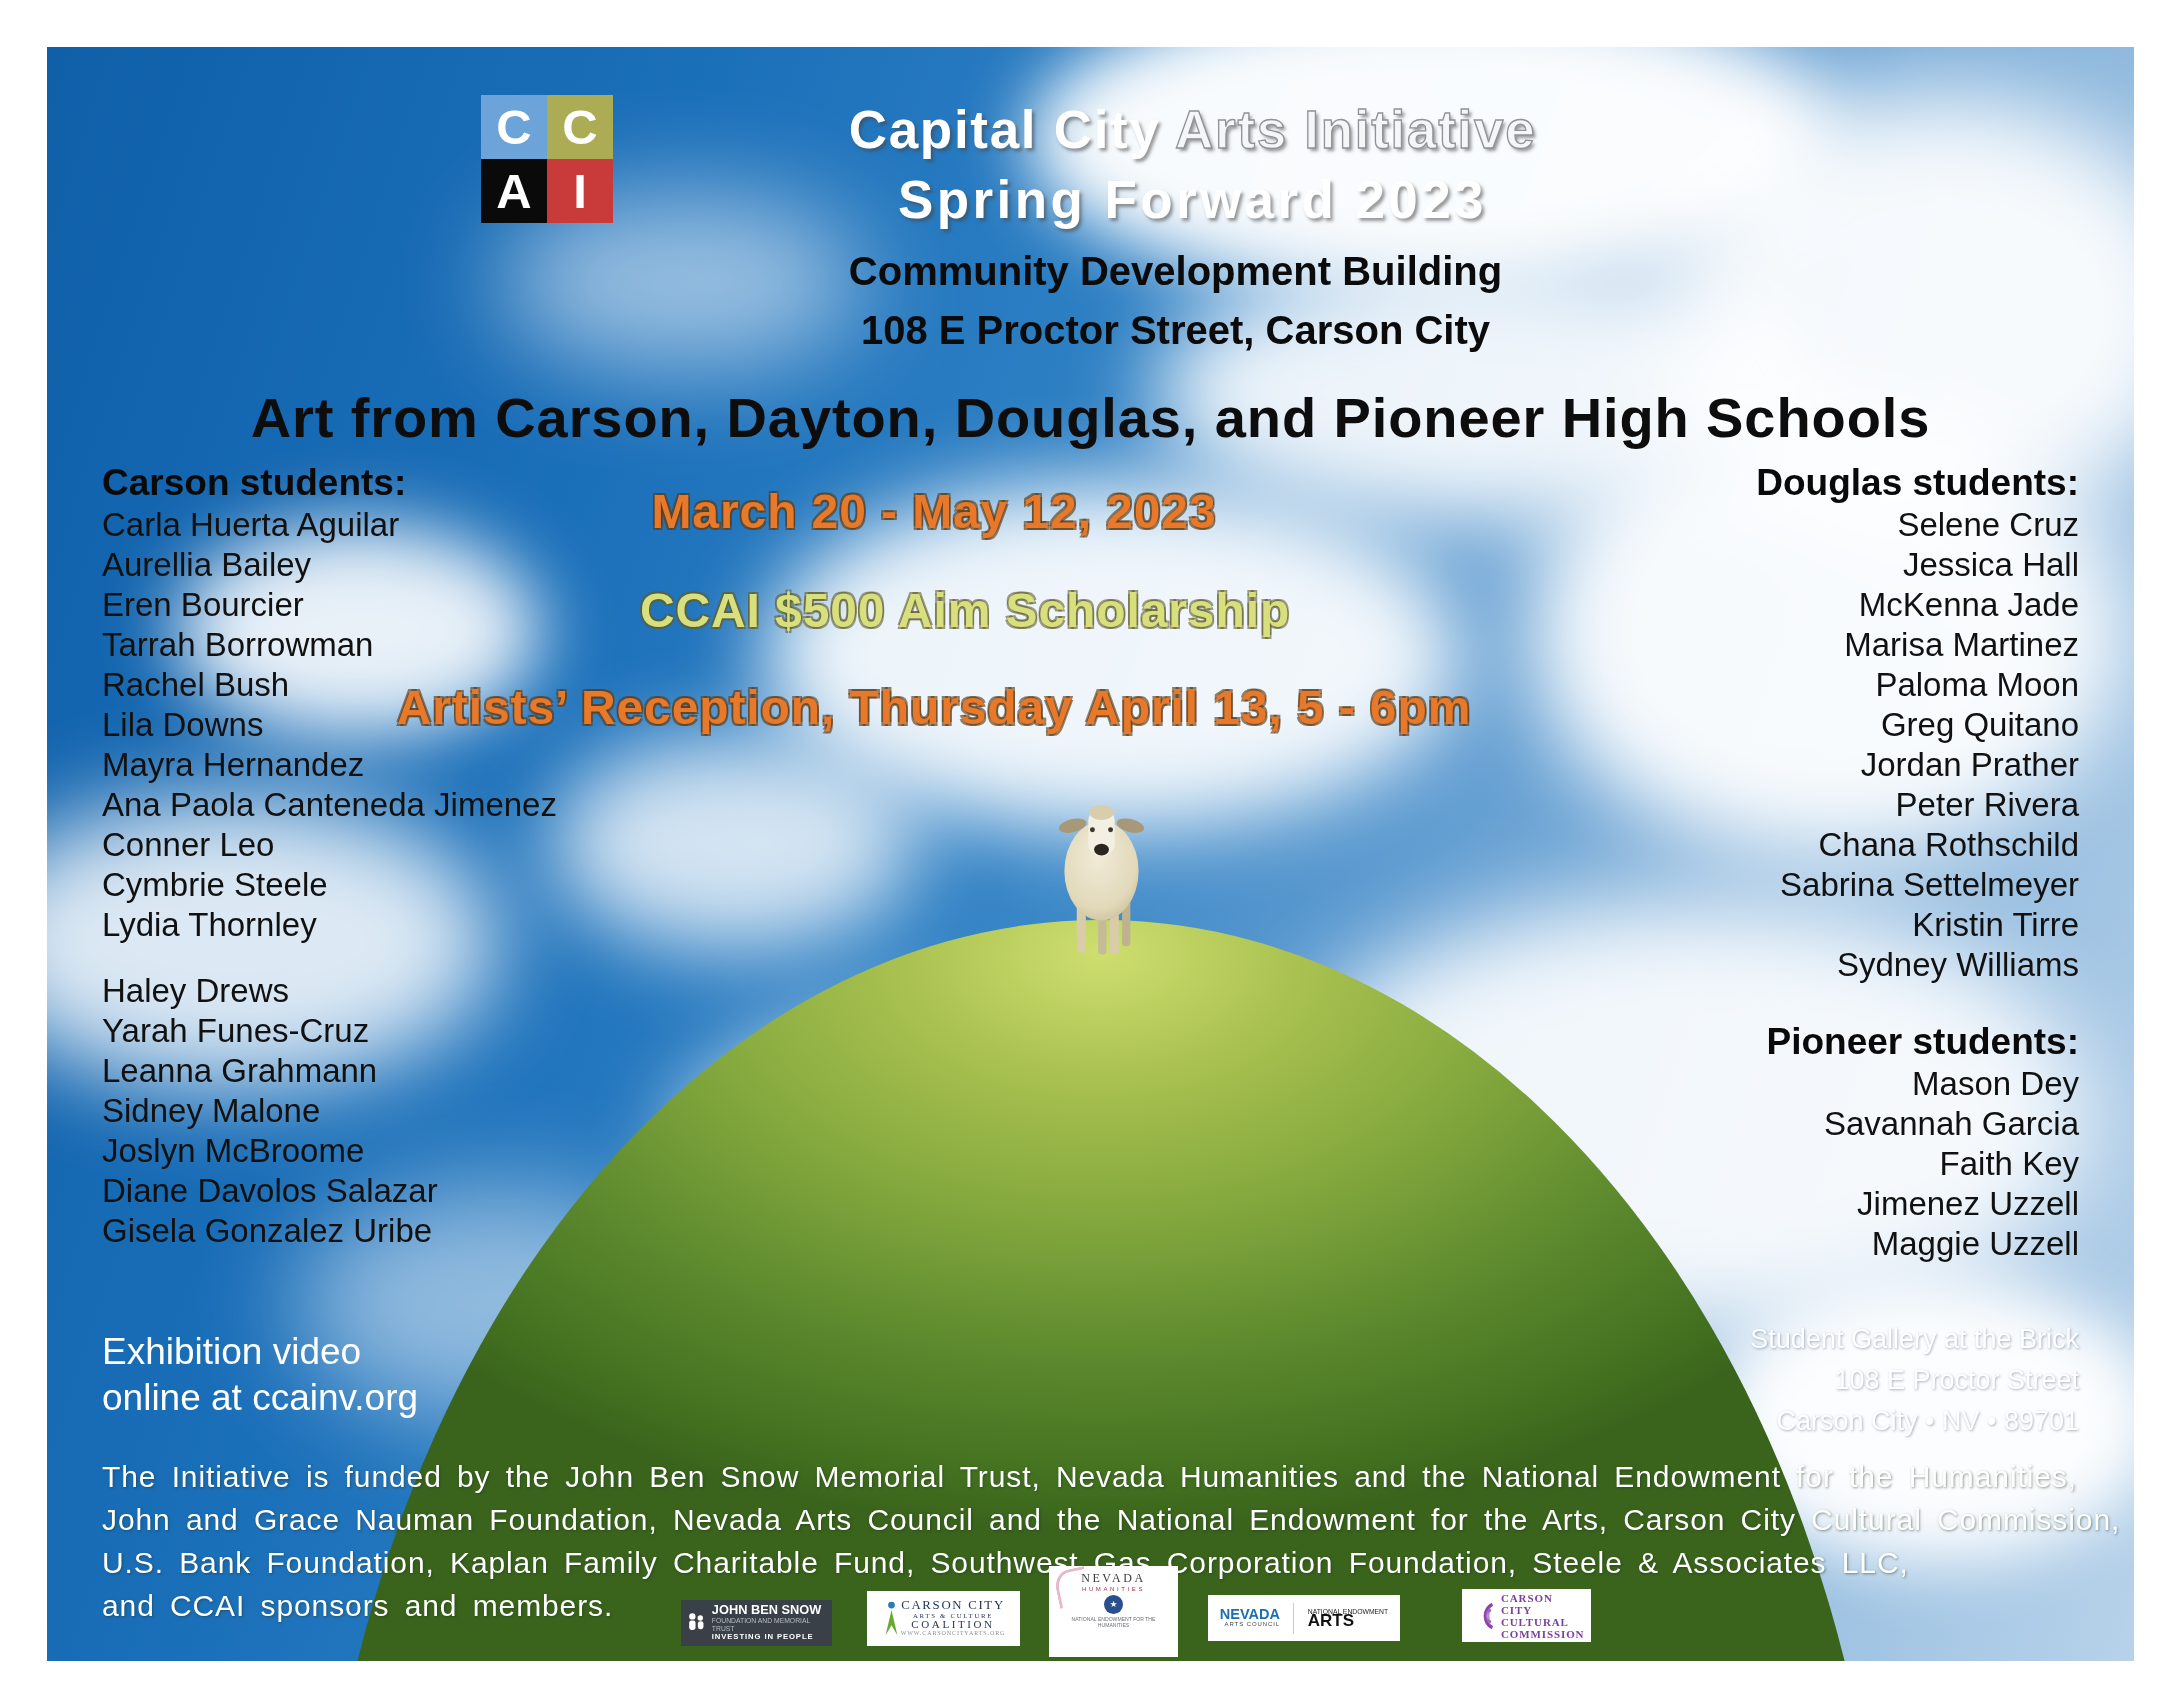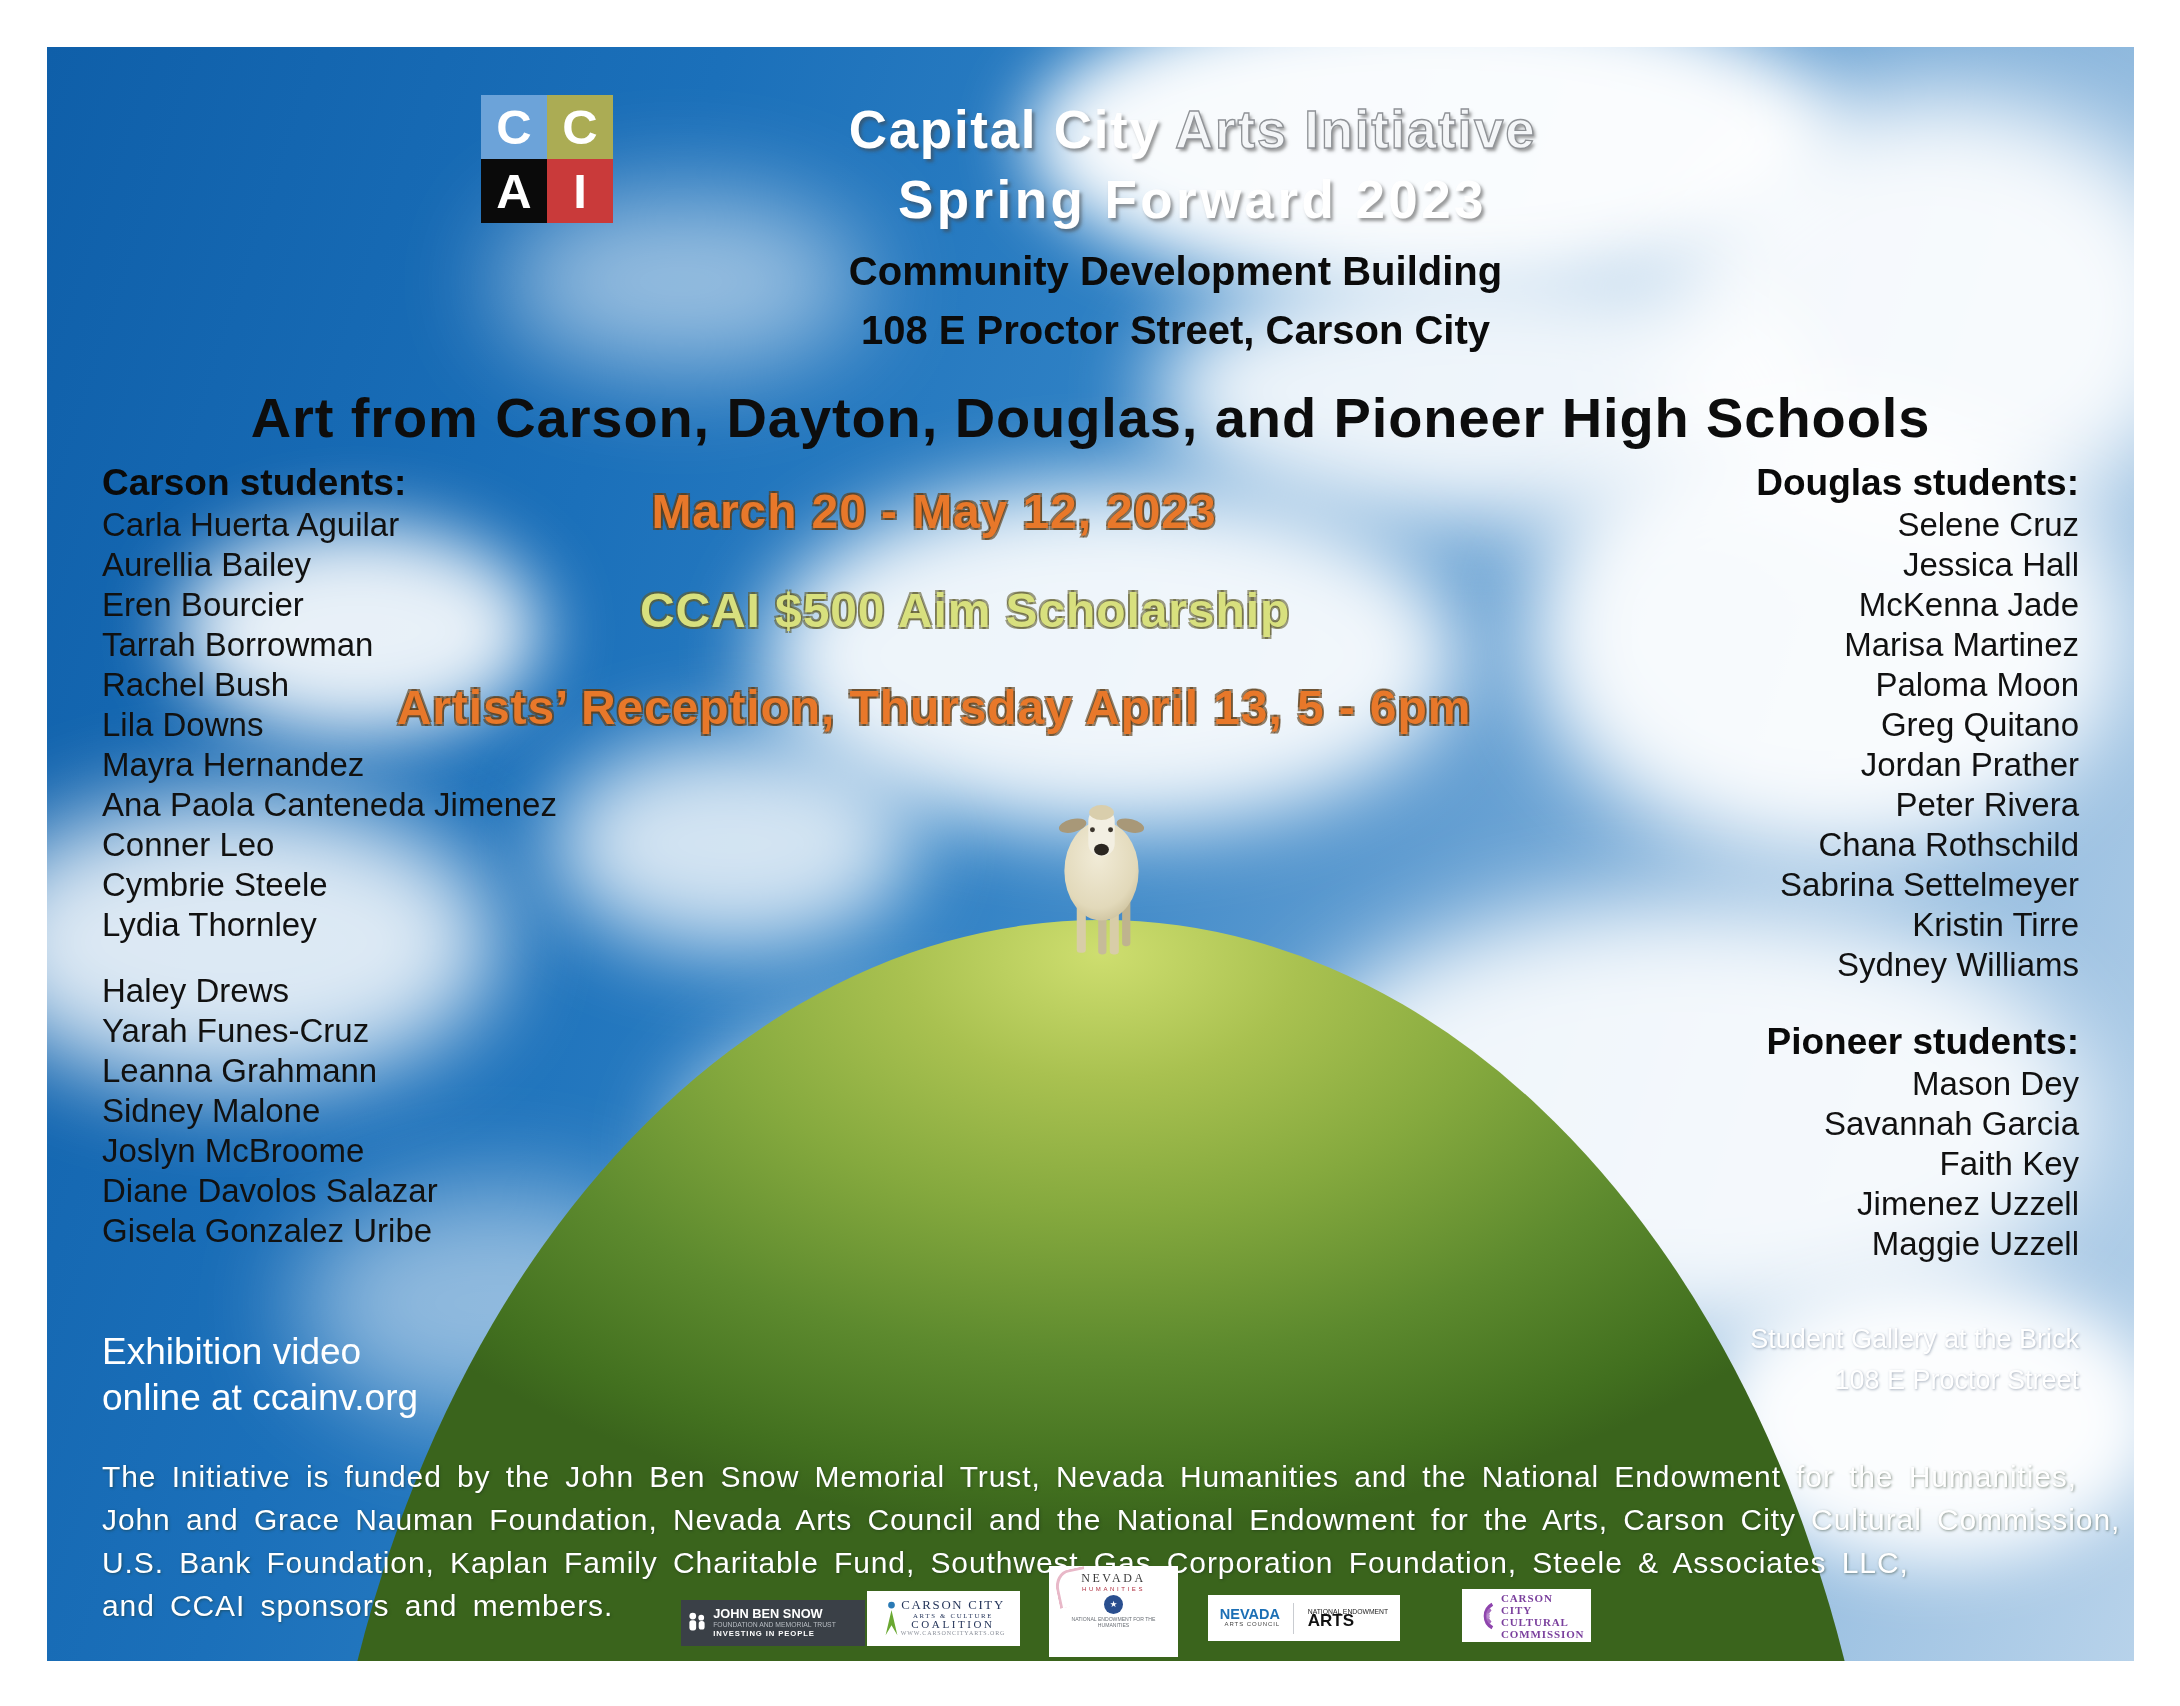--- a/index.html
+++ b/index.html
@@ -74,21 +74,21 @@
 
   
   .video-note{position:absolute;left:102px;top:1329px;color:#ffffff;font-size:37px;line-height:46px;}
   .gallery-note{position:absolute;right:102px;top:1319px;color:#ffffff;font-size:27px;line-height:41px;
                 text-align:right;text-shadow:0.9px 0.9px 2.6px rgba(40,60,90,.4);}
   .funding{position:absolute;left:102px;top:1455px;color:#ffffff;font-size:30px;line-height:43px;
            letter-spacing:0.9px;word-spacing:6px;text-shadow:0.9px 0.9px 2.6px rgba(30,50,30,.5);white-space:nowrap;}
 
   
   .sponsor{position:absolute;overflow:hidden;}
-  .sp-jbs{left:681px;top:1600px;width:184px;height:46px;background:#3a4047;color:#ffffff;
+  .sp-jbs{left:681px;top:1600px;width:151px;height:46px;background:#3a4047;color:#ffffff;
           display:flex;align-items:center;padding:0 5.1px;box-sizing:border-box;}
   .sp-jbs-text{margin-left:5.1px;line-height:9.4px;}
   .sp-jbs-l1{font-size:12.8px;font-weight:bold;line-height:12.8px;}
   .sp-jbs-l2{font-size:6.8px;color:#b9bec4;line-height:7.7px;}
   .sp-jbs-l3{font-size:7.7px;font-weight:bold;letter-spacing:0.9px;line-height:9.4px;}
   .sp-ccac{left:867px;top:1591px;width:153px;height:55px;background:#ffffff;color:#25355a;
            display:flex;align-items:center;justify-content:center;padding:1.7px;box-sizing:border-box;}
   .sp-ccac-text{text-align:center;font-family:"Liberation Serif",serif;line-height:10.2px;}
   .sp-ccac-l1{font-size:12.8px;letter-spacing:1.7px;line-height:12.8px;}
   .sp-ccac-l2{font-size:6.8px;letter-spacing:1.7px;line-height:7.7px;}
@@ -232,20 +232,21 @@
   </div>
 
   <div class="video-note">
     <div>Exhibition video</div>
     <div>online at ccainv.org</div>
   </div>
 
   <div class="gallery-note">
     <div>Student Gallery at the Brick</div>
     <div>108 E Proctor Street</div>
+    <div>Carson City • NV • 89701</div>
   </div>
 
   <div class="funding">
     <div>The Initiative is funded by the John Ben Snow Memorial Trust, Nevada Humanities and the National Endowment for the Humanities,</div>
     <div>John and Grace Nauman Foundation, Nevada Arts Council and the National Endowment for the Arts, Carson City Cultural Commission,</div>
     <div>U.S. Bank Foundation, Kaplan Family Charitable Fund, Southwest Gas Corporation Foundation, Steele &amp; Associates LLC,</div>
     <div>and CCAI sponsors and members.</div>
   </div>
 
   <div class="sponsor sp-jbs">

